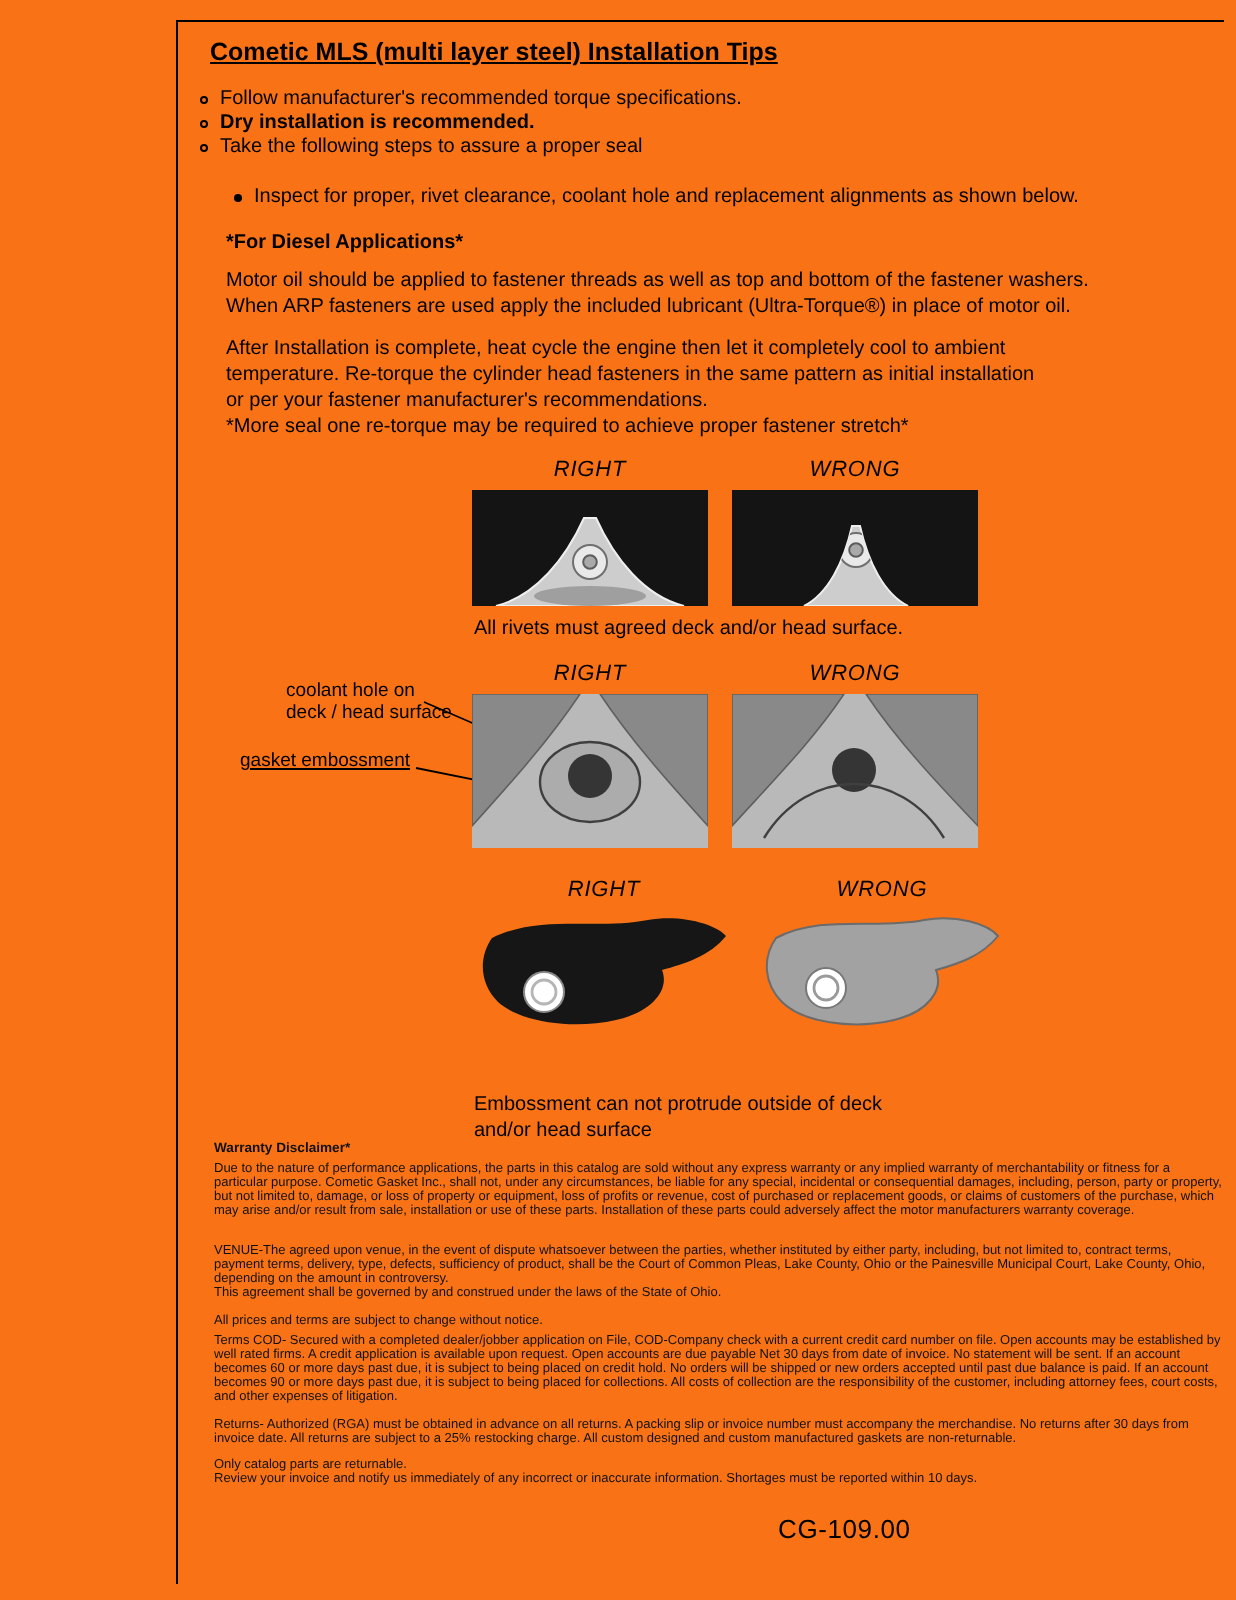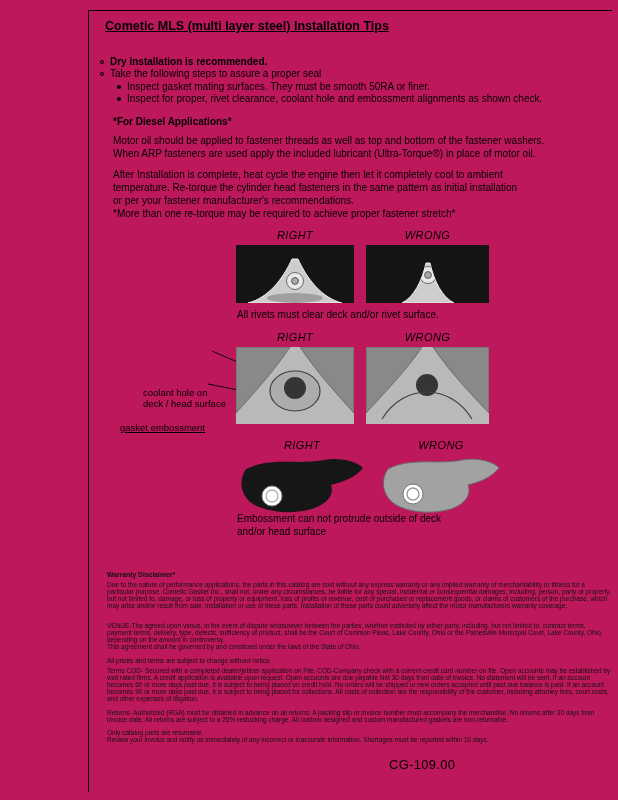--- a/index.html
+++ b/index.html
@@ -1,18 +1,18 @@
 <!DOCTYPE html>
 <html><head>
 <meta charset="utf-8">
 <style>
   * { margin:0; padding:0; box-sizing:border-box; }
   html,body { background:#ffffff; }
   body { font-family:"Liberation Sans", sans-serif; color:#000; }
-  .page { position:relative; width:618px; height:800px; background:#be185d; overflow:hidden; }
+  .page { position:relative; width:618px; height:800px; background:#f97316; overflow:hidden; }
   .abs { position:absolute; }
   .frame { left:88px; top:10px; width:524px; height:782px; border-left:1px solid #000; border-top:1px solid #000; }
   .title { left:105px; top:19px; font-size:12.5px; font-weight:700; text-decoration:underline; }
   .bullet { display:flex; gap:6px; font-size:10px; line-height:12px; align-items:flex-start; }
   .dot-o { width:4px; height:4px; border:1px solid #000; border-radius:50%; margin-top:3.5px; flex:none; }
   .dot-f { width:4px; height:4px; background:#000; border-radius:50%; margin-top:3.5px; flex:none; }
   .b0 { left:100px; top:44px; }
   .b1 { left:100px; top:56px;font-weight:bold; }
   .b2 { left:100px; top:68px; }
   .sb0 { left:117px; top:81px; }
@@ -27,72 +27,72 @@
   .r1-lab-l { left:236px; top:229px; width:118px; }
   .r1-lab-r { left:366px; top:229px; width:123px; }
   .r1-img-l { left:236px; top:245px; width:118px; height:58px; }
   .r1-img-r { left:366px; top:245px; width:123px; height:58px; }
   .r1-cap   { left:237px; top:309px; }
   .r2-lab-l { left:236px; top:331px; width:118px; }
   .r2-lab-r { left:366px; top:331px; width:123px; }
   .r2-img-l { left:236px; top:347px; width:118px; height:77px; }
   .r2-img-r { left:366px; top:347px; width:123px; height:77px; }
   .r2-cap   { left:237px; top:428px; }
-  .ann { font-size:9.5px; line-height:11px; white-space:pre-line;margin-top:47px; }
+  .ann { font-size:9.5px; line-height:11px; white-space:pre-line; }
   .ann1 { left:143px; top:340px; }
   .ann2 { left:120px; top:375px;text-decoration:underline; }
   .ann-lines { left:205px; top:346px; width:115px; height:55px; }
   .r3-lab-l { left:236px; top:439px; width:132px; }
   .r3-lab-r { left:378px; top:439px; width:126px; }
   .r3-img-l { left:236px; top:453px; width:132px; height:66px; }
   .r3-img-r { left:378px; top:453px; width:126px; height:66px; }
-  .r3-cap   { left:237px; top:512px; white-space:pre-line; line-height:13px; }
+  .r3-cap   { left:237px; top:546px; white-space:pre-line; line-height:13px; }
   .fig svg { display:block; width:100%; height:100%; }
   .fp { left:107px; width:505px; font-size:6.5px; line-height:6.9px; color:#111; white-space:pre-line; }
   .fp-h { top:572px; font-weight:700; font-size:6.8px; }
   .fp1 { top:582px; }
   .fp2 { top:623px; }
   .fp3 { top:658px; }
   .fp4 { top:668px; }
   .fp5 { top:710px; }
   .fp6 { top:730px; }
   .pagenum { left:389px; top:757px; font-size:13px; letter-spacing:0.3px; }
 </style>
 </head>
 <body>
 
 <div class="page">
   <div class="abs frame"></div>
 
   <div class="abs title">Cometic MLS (multi layer steel) Installation Tips</div>
 
+  <div class="abs bullet b0">
+    <span class="dot-o"></span>
+    <span>Follow manufacturer's recommended torque specifications.</span>
+  </div>
   <div class="abs bullet b1">
     <span class="dot-o"></span>
     <span>Dry installation is recommended.</span>
   </div>
   <div class="abs bullet b2">
     <span class="dot-o"></span>
     <span>Take the following steps to assure a proper seal</span>
   </div>
-  <div class="abs bullet sb0">
-    <span class="dot-f"></span>
-    <span>Inspect gasket mating surfaces.  They must be smooth 50RA or finer.</span>
-  </div>
   <div class="abs bullet sb1">
     <span class="dot-f"></span>
-    <span>Inspect for proper, rivet clearance, coolant hole and embossment alignments as shown check.</span>
+    <span>Inspect for proper, rivet clearance, coolant hole and replacement alignments as shown below.</span>
   </div>
 
   <div class="abs h-diesel">*For Diesel Applications*</div>
   <div class="abs para p-d1">Motor oil should be applied to fastener threads as well as top and bottom of the fastener washers.
 When ARP fasteners are used apply the included lubricant (Ultra-Torque®) in place of motor oil.</div>
   <div class="abs para p-d2">After Installation is complete, heat cycle the engine then let it completely cool to ambient
 temperature. Re-torque the cylinder head fasteners in the same pattern as initial installation
 or per your fastener manufacturer's recommendations.</div>
-  <div class="abs para p-d3">*More than one re-torque may be required to achieve proper fastener stretch*</div>
+  <div class="abs para p-d3">*More seal one re-torque may be required to achieve proper fastener stretch*</div>
 
   <div class="abs lab r1-lab-l">RIGHT</div>
   <div class="abs lab r1-lab-r">WRONG</div>
   <div class="abs fig r1-img-l">
     <svg viewBox="0 0 118 58" preserveAspectRatio="none">
       <rect width="118" height="58" fill="#141414"></rect>
       <path d="M12,58 C32,53 47,34 56,14 L62,14 C71,34 86,53 106,58 Z" fill="#cdcdcd" stroke="#efefef" stroke-width="1"></path>
       <ellipse cx="59" cy="53" rx="28" ry="5" fill="#9f9f9f"></ellipse>
       <circle cx="59" cy="36" r="8.5" fill="#e9e9e9" stroke="#6f6f6f" stroke-width="1"></circle>
       <circle cx="59" cy="36" r="3.4" fill="#a9a9a9" stroke="#5c5c5c" stroke-width="1"></circle>
@@ -104,21 +104,21 @@
       <clipPath id="clipW1">
           <path d="M36,58 C48,52 56,36 60,18 L64,18 C68,36 76,52 88,58 Z"></path>
         </clipPath>
       <path d="M36,58 C48,52 56,36 60,18 L64,18 C68,36 76,52 88,58 Z" fill="#cdcdcd" stroke="#efefef" stroke-width="1"></path>
       <g clip-path="url(#clipW1)">
         <circle cx="62" cy="30" r="8.5" fill="#e9e9e9" stroke="#6f6f6f" stroke-width="1"></circle>
         <circle cx="62" cy="30" r="3.4" fill="#a9a9a9" stroke="#5c5c5c" stroke-width="1"></circle>
       </g>
     </svg>
   </div>
-  <div class="abs cap r1-cap">All rivets must clear deck and/or rivet surface.</div>
+  <div class="abs cap r1-cap">All rivets must agreed deck and/or head surface.</div>
 
   <div class="abs lab r2-lab-l">RIGHT</div>
   <div class="abs lab r2-lab-r">WRONG</div>
   <div class="abs ann ann1">coolant hole on
 deck / head surface</div>
   <div class="abs ann ann2">gasket embossment</div>
   <svg class="abs ann-lines" viewBox="0 0 115 55">
     <line x1="7" y1="5" x2="76" y2="35" stroke="#000" stroke-width="0.9"></line>
     <line x1="3" y1="38" x2="63" y2="50" stroke="#000" stroke-width="0.9"></line>
   </svg>

